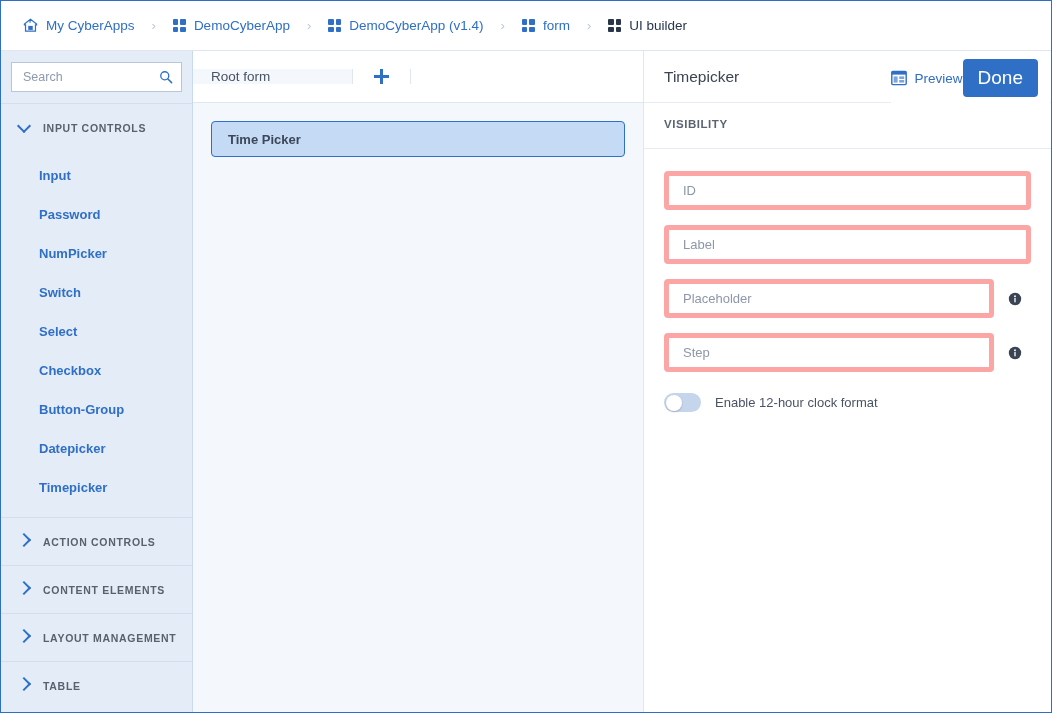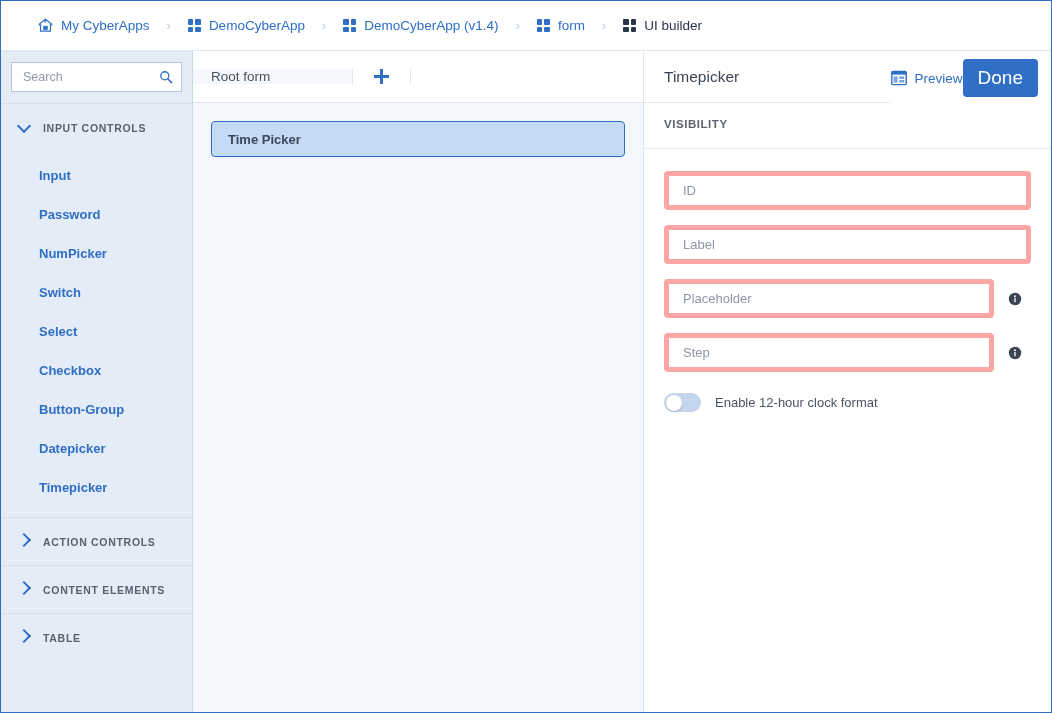--- a/index.html
+++ b/index.html
@@ -22,21 +22,21 @@
   }
 
   
   .breadcrumb-bar {
     height: 50px;
     flex: 0 0 50px;
     background: #ffffff;
     border-bottom: 1px solid #dfe6f0;
     display: flex;
     align-items: center;
-    padding-left: 37px;
+    padding-left: 22px;
     gap: 0px;
   }
   .crumb {
     display: flex;
     align-items: center;
     gap: 8px;
     color: #2f6fc5;
     font-size: 13.5px;
     white-space: nowrap;
     cursor: pointer;
@@ -444,20 +444,26 @@
         </div>
       </div>
 
       <div class="section">
         <div class="section-head">
           <span class="chev"></span>
           <span class="section-title">CONTENT ELEMENTS</span>
         </div>
       </div>
 
+      <div class="section">
+        <div class="section-head">
+          <span class="chev"></span>
+          <span class="section-title">LAYOUT MANAGEMENT</span>
+        </div>
+      </div>
 
       <div class="section">
         <div class="section-head">
           <span class="chev"></span>
           <span class="section-title">TABLE</span>
         </div>
       </div>
     </div>
 
     <div class="center">

